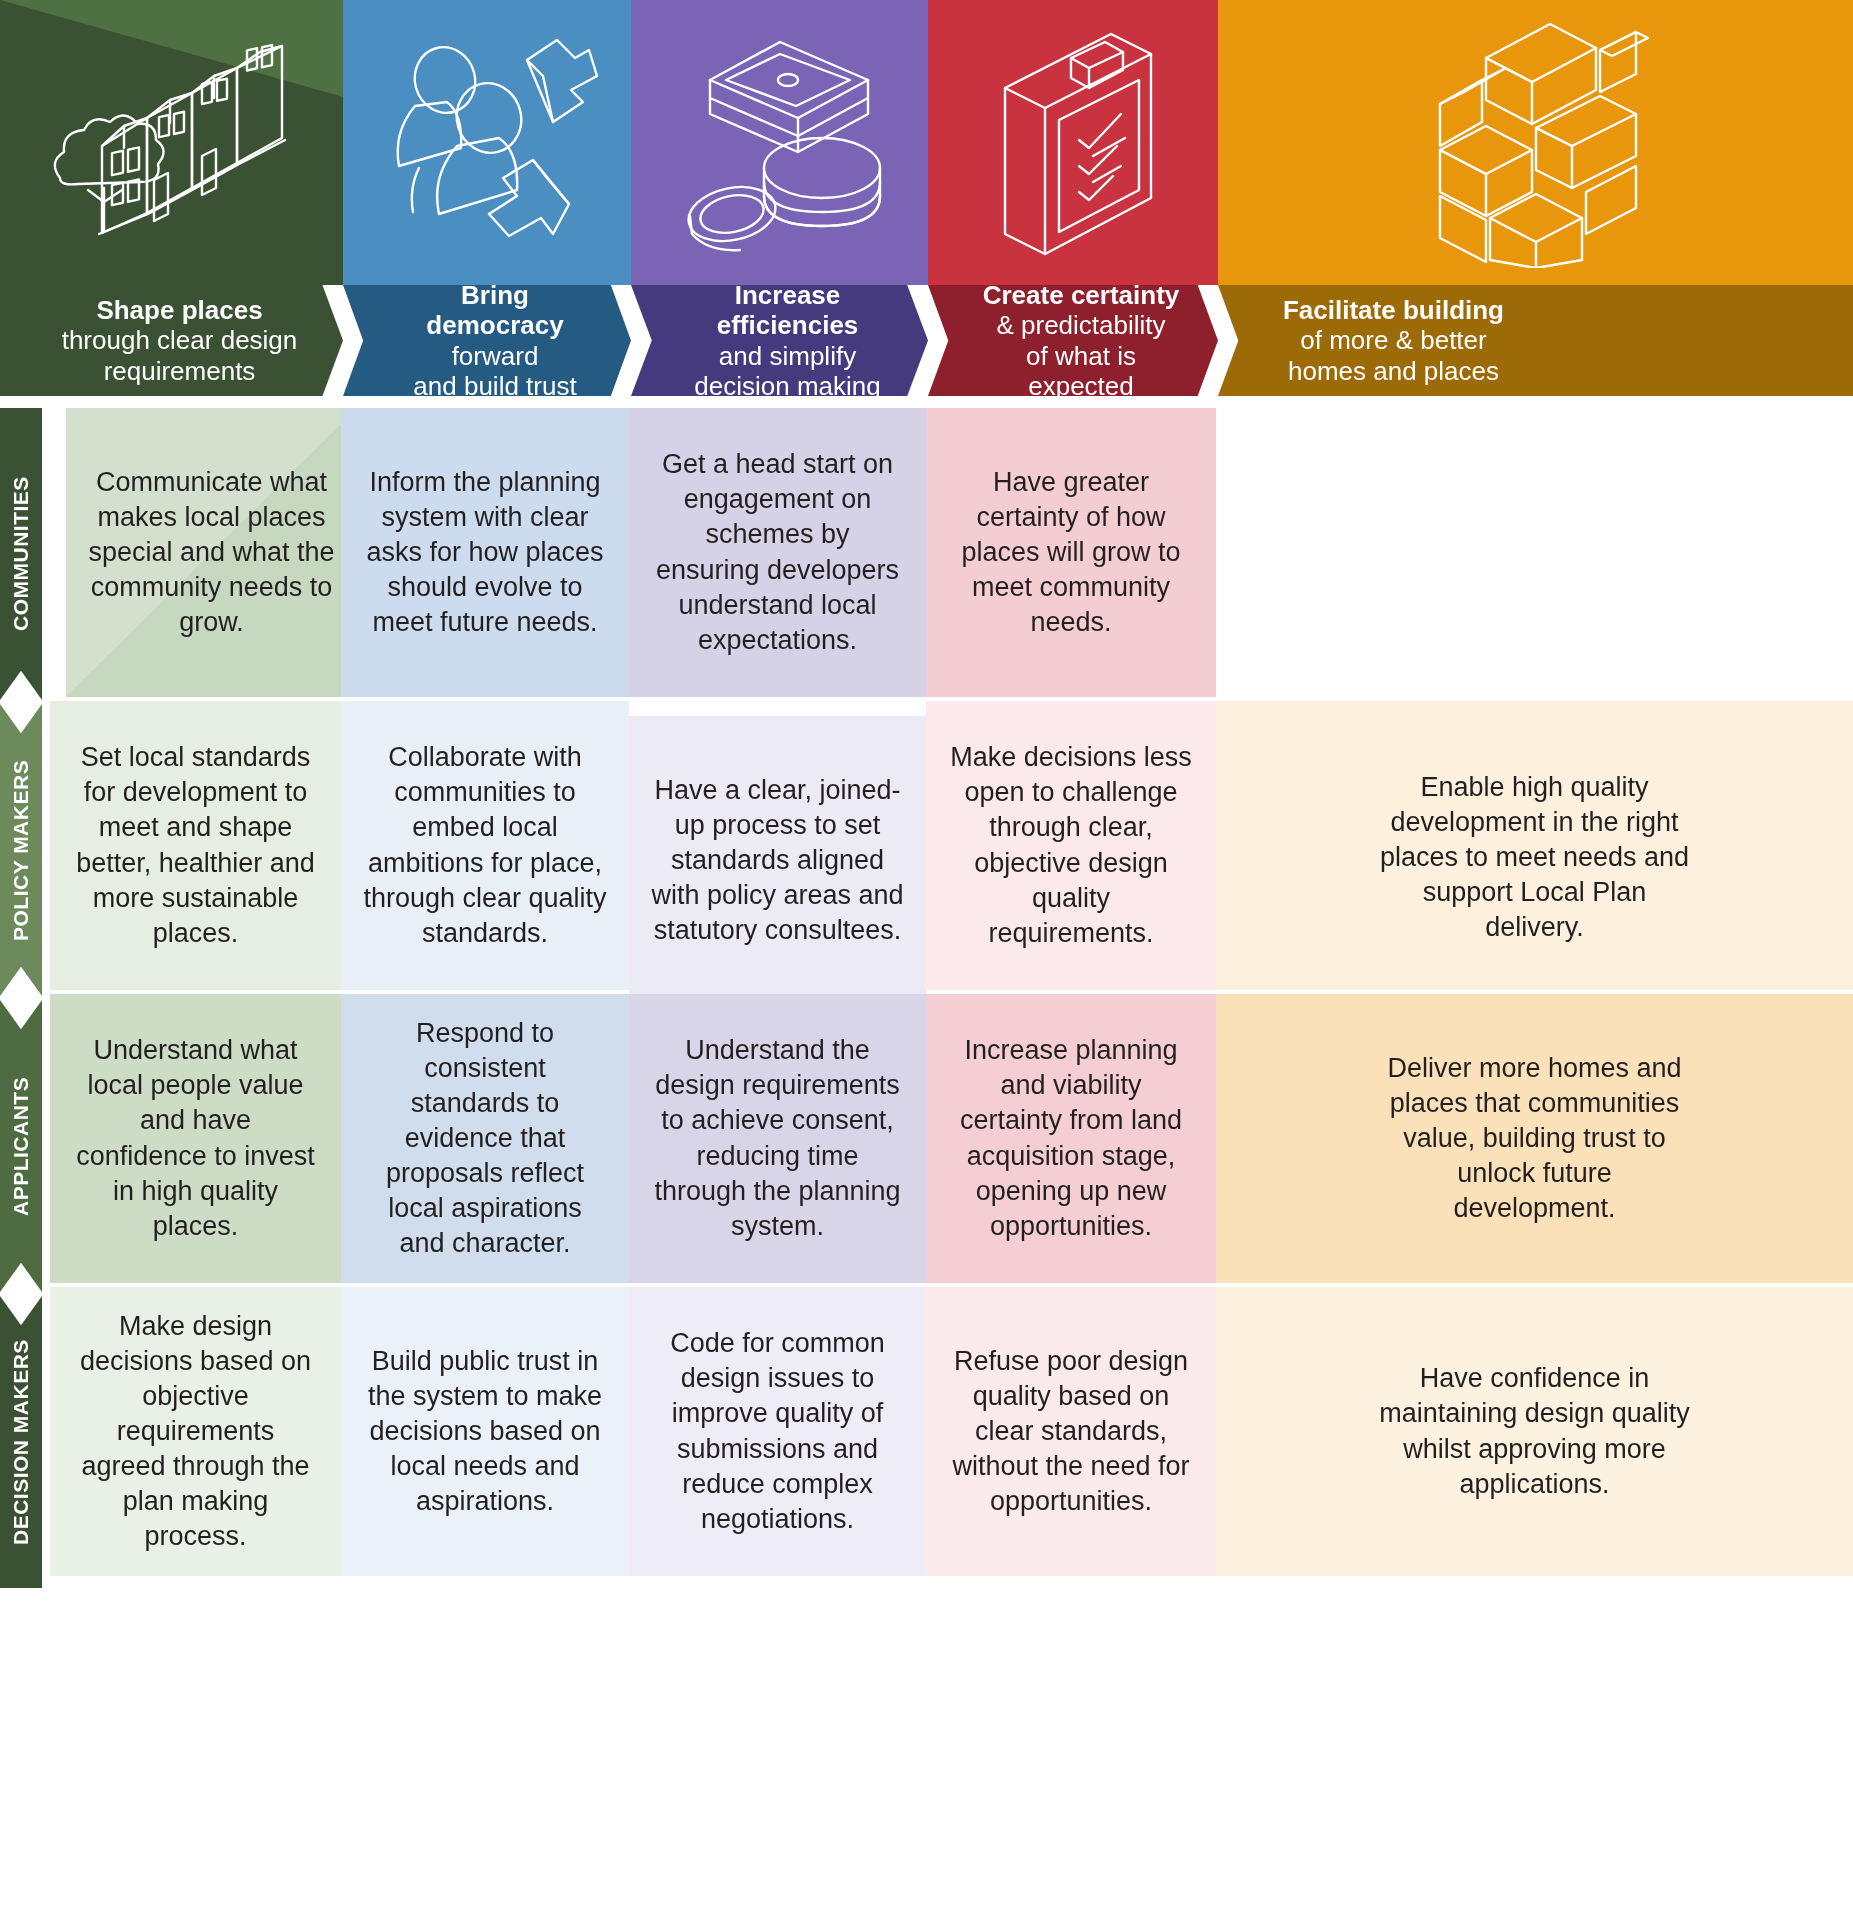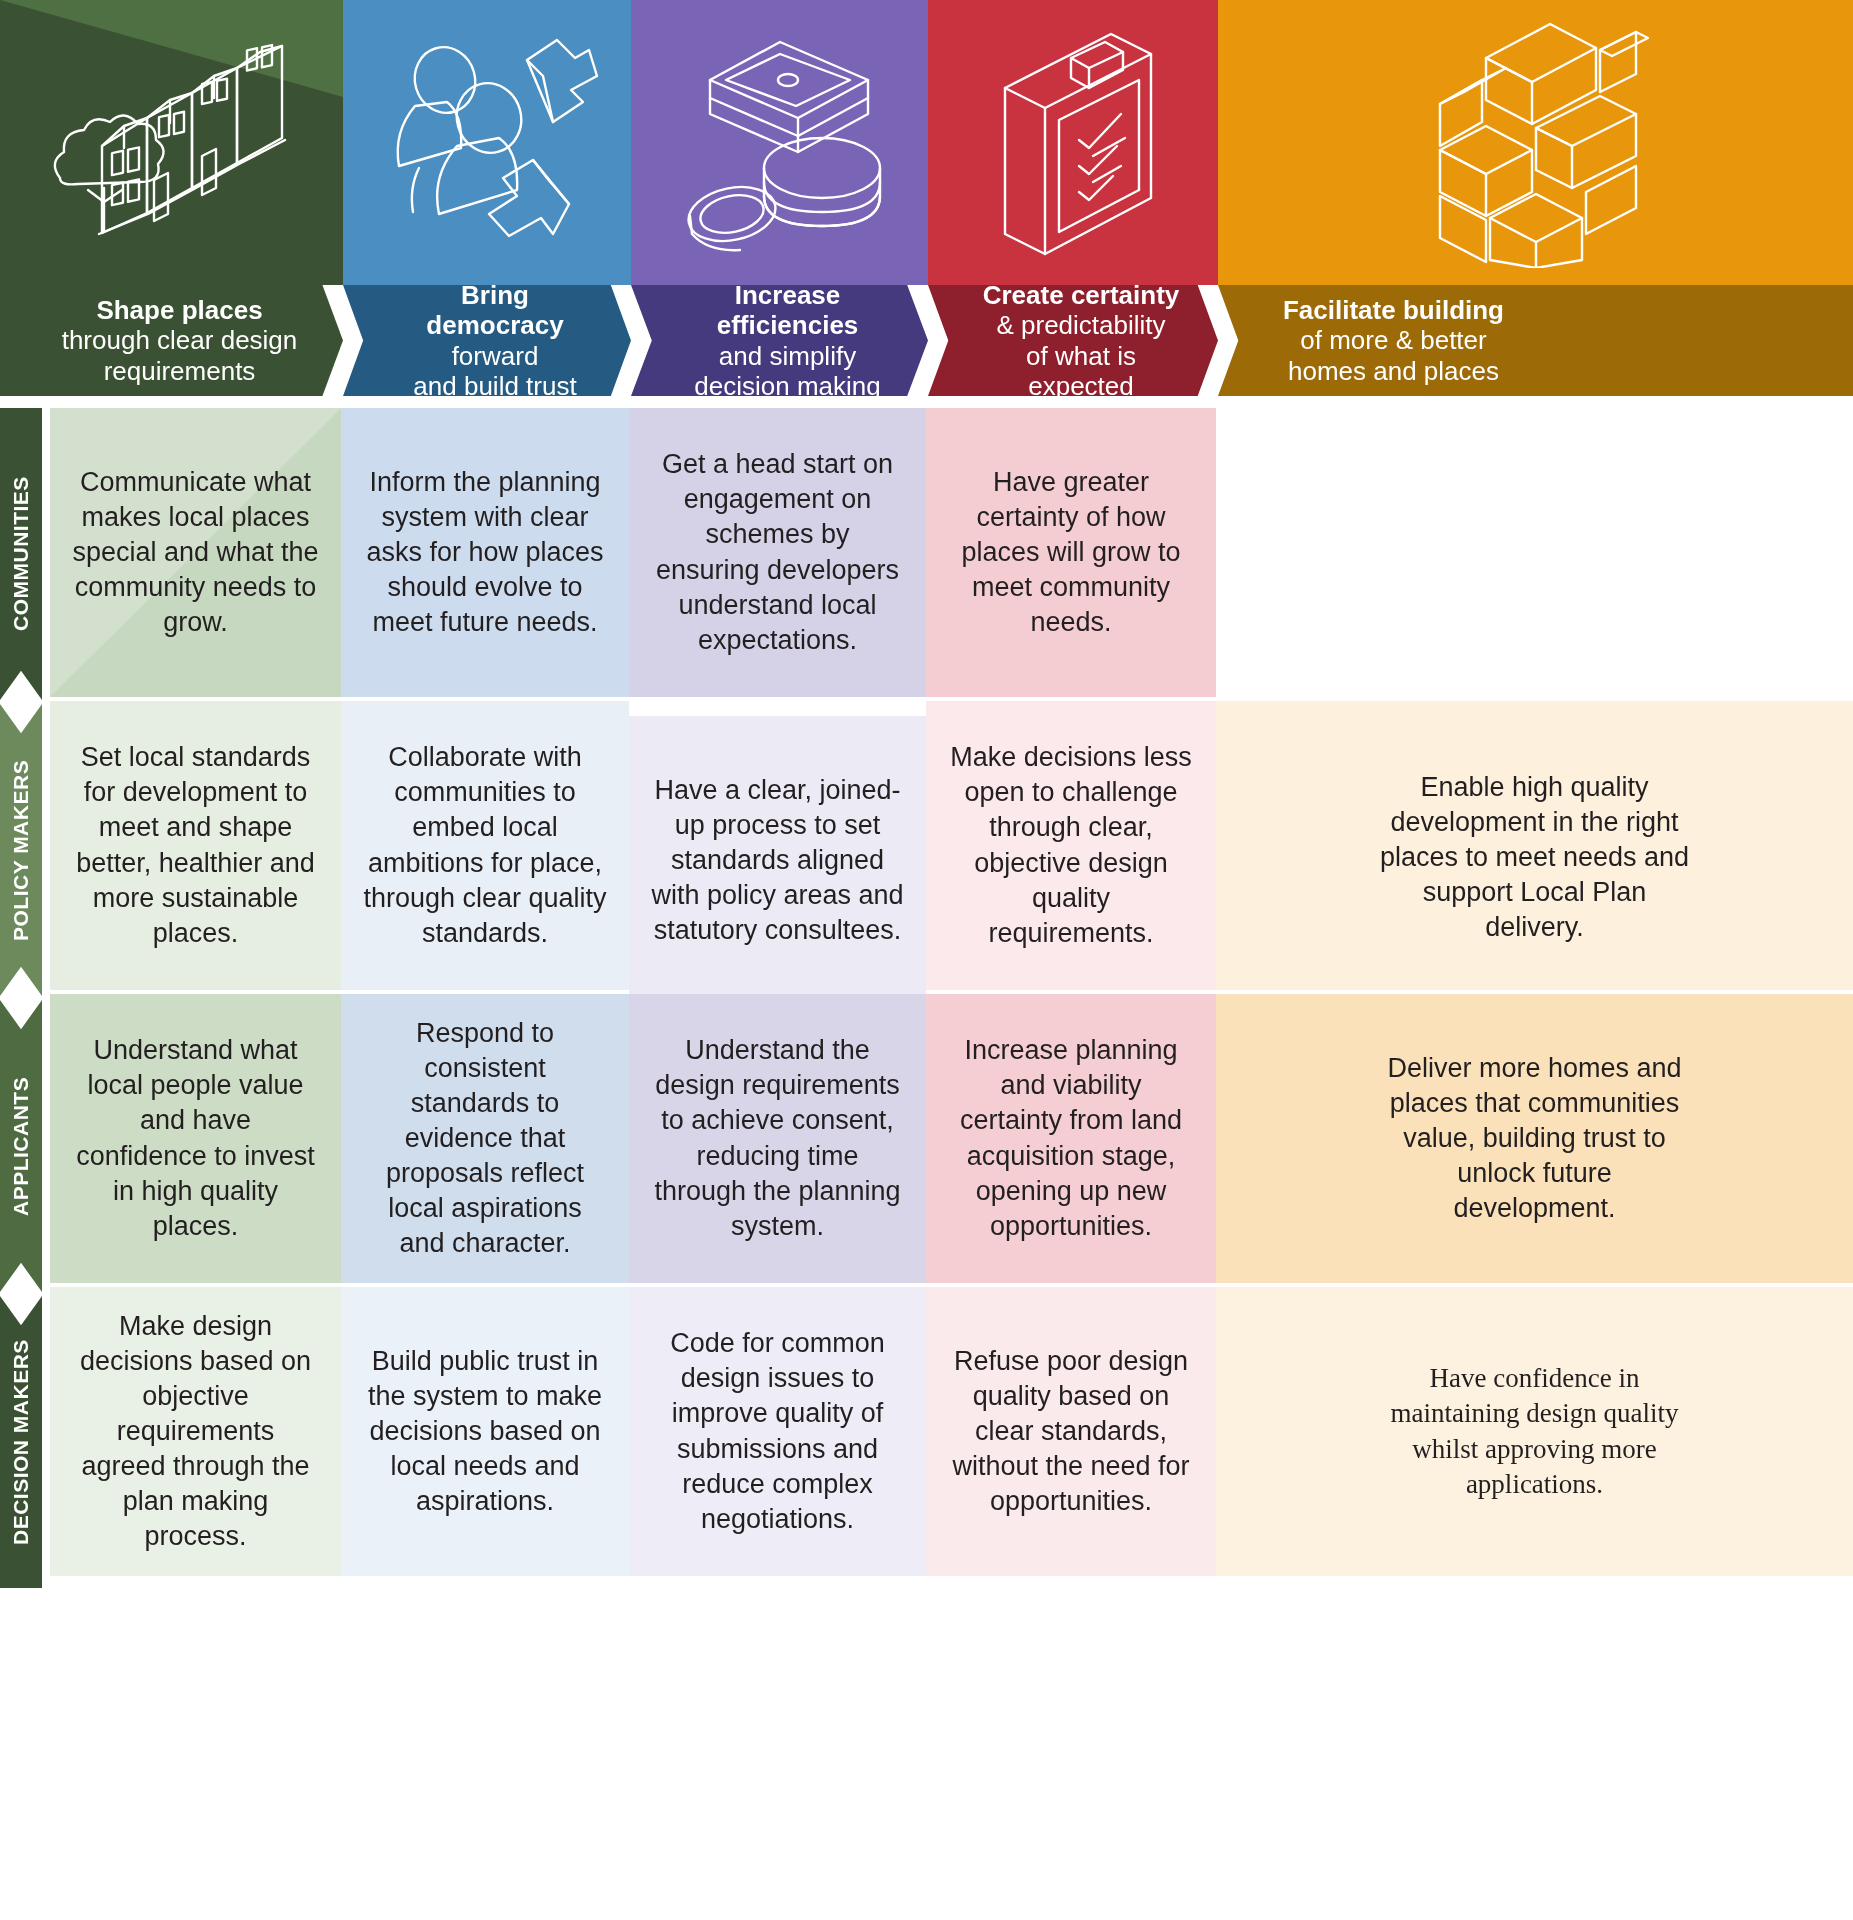--- a/index.html
+++ b/index.html
@@ -265,21 +265,21 @@
       <div class="rail-seg" style="top:592px;height:292px;background:#4e6b41;clip-path:polygon(0 0,50% 10%,100% 0,100% 100%,50% 90%,0 100%);">
         <span class="rail-label">APPLICANTS</span>
       </div>
       <div class="rail-seg" style="top:888px;height:292px;background:#3a5133;clip-path:polygon(0 0,50% 10%,100% 0,100% 100%,0 100%);">
         <span class="rail-label">DECISION MAKERS</span>
       </div>
     </div>
 
     <div class="cells">
 
-      <div class="cell" style="left:0px;top:0px;width:291px;height:289px;background:#c7d8c0;">
+      <div class="cell" style="left:16px;top:0px;width:291px;height:289px;background:#c7d8c0;">
         <div class="cell-diag" style="clip-path:polygon(0 0,100% 0,0 100%);"></div>
         <p>Communicate what makes local places special and what the community needs to grow.</p>
       </div>
       <div class="cell" style="left:291px;top:0px;width:288px;height:289px;background:#ccdcee;">
         <p>Inform the planning system with clear asks for how places should evolve to meet future needs.</p>
       </div>
       <div class="cell" style="left:579px;top:0px;width:297px;height:289px;background:#d5d2e8;">
         <p>Get a head start on engagement on schemes by ensuring developers understand local expectations.</p>
       </div>
       <div class="cell" style="left:876px;top:0px;width:290px;height:289px;background:#f4cdd2;">
@@ -324,18 +324,18 @@
       <div class="cell" style="left:291px;top:879px;width:288px;height:289px;background:#eaf1f8;">
         <p>Build public trust in the system to make decisions based on local needs and aspirations.</p>
       </div>
       <div class="cell" style="left:579px;top:879px;width:297px;height:289px;background:#eeecf6;">
         <p>Code for common design issues to improve quality of submissions and reduce complex negotiations.</p>
       </div>
       <div class="cell" style="left:876px;top:879px;width:290px;height:289px;background:#fbeaec;">
         <p>Refuse poor design quality based on clear standards, without the need for opportunities.</p>
       </div>
       <div class="cell" style="left:1166px;top:879px;width:637px;height:289px;background:#fdf2e0;">
-        <p style="max-width:360px;font-family:Liberation Serif, serif;">Have confidence in maintaining design quality whilst approving more applications.</p>
+        <p style="max-width:360px;">Have confidence in maintaining design quality whilst approving more applications.</p>
       </div>
 
     </div>
   </div>
 </div>
 
 </body></html>

